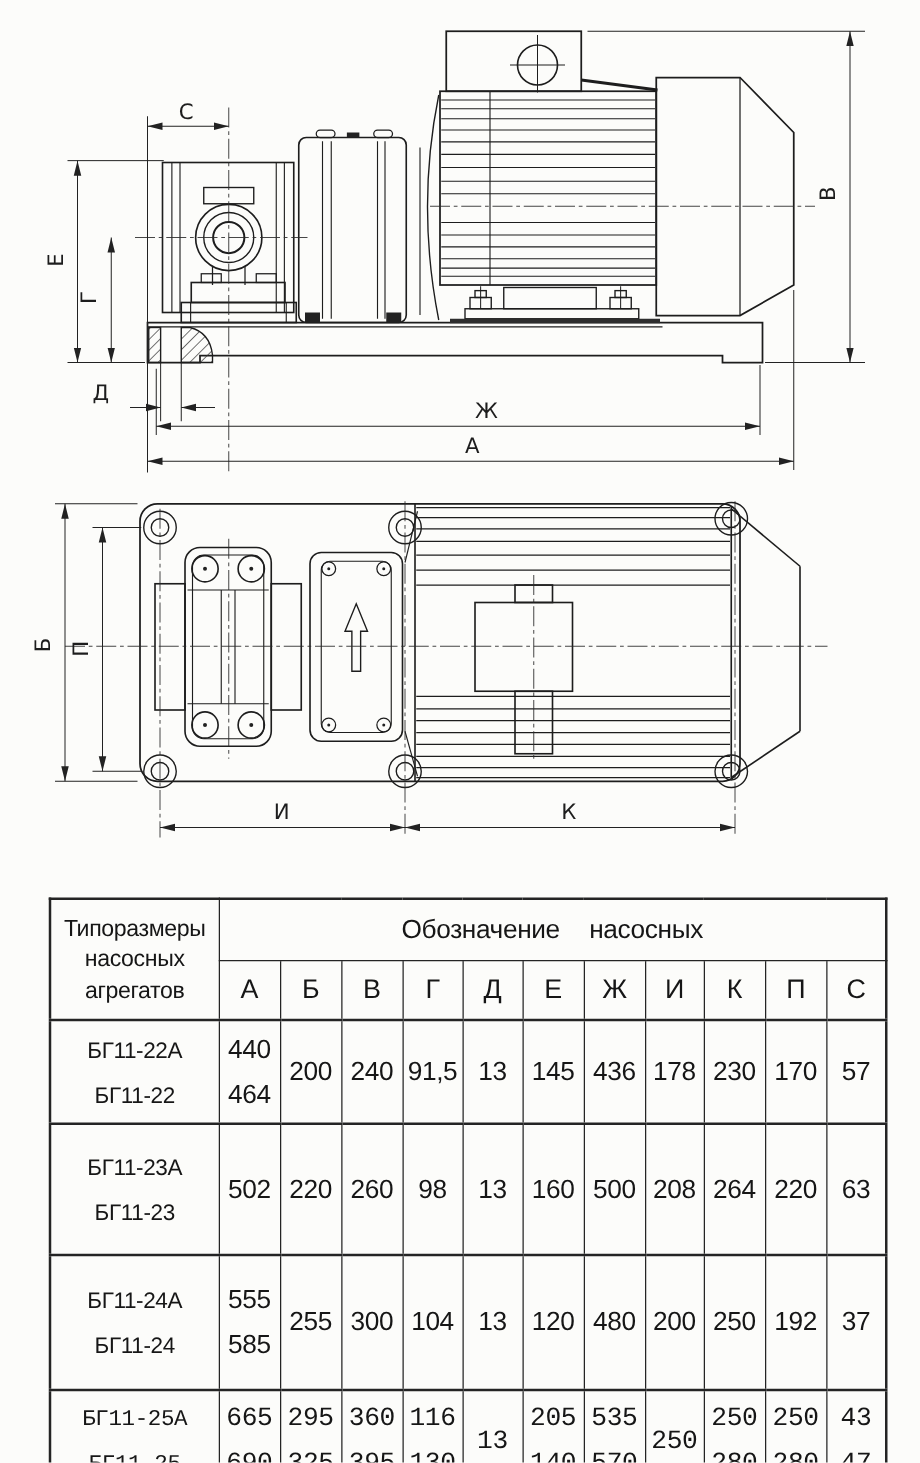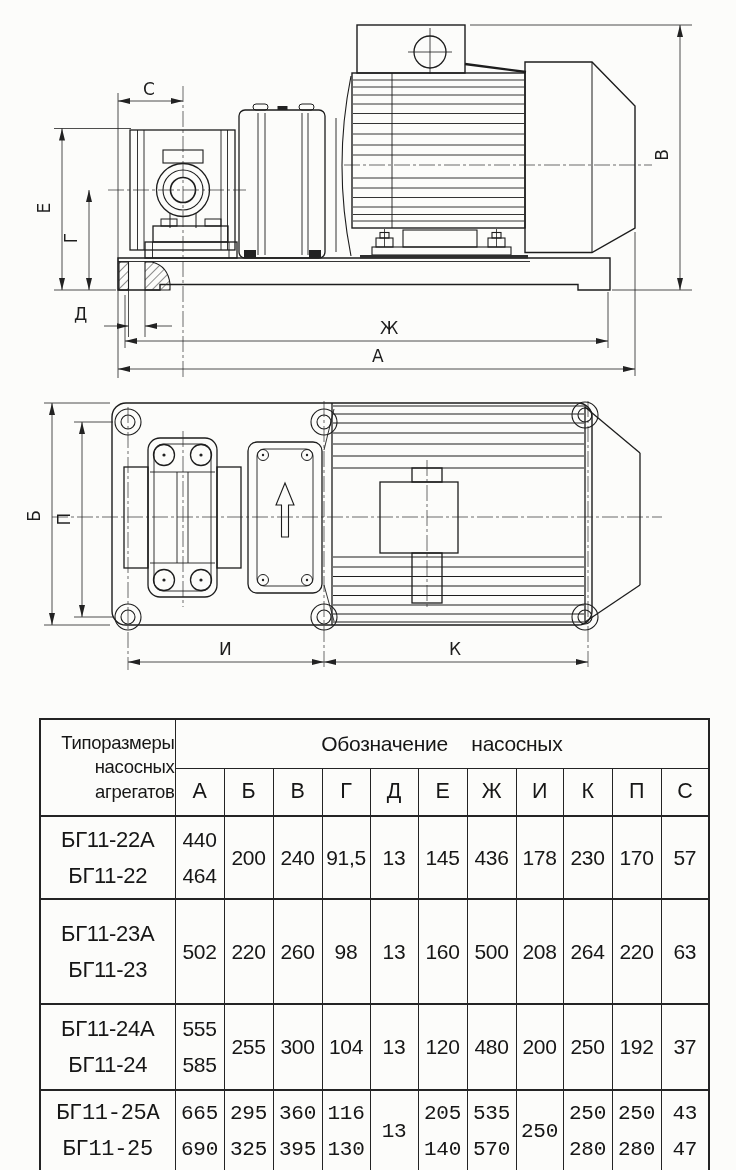--- a/index.html
+++ b/index.html
@@ -30,32 +30,32 @@
     text-align:center;vertical-align:middle;
     white-space:pre-line;
     padding:0;
     font-size:21px;
     color:#161616;
     letter-spacing:-0.3px;
   }
   .dim-table{border:2.4px solid #242424;}
   .dim-table tr.g td{border-top:2.3px solid #242424;}
   td.corner{
-    font-size:18.5px;line-height:1.32;text-align:right;
+    font-size:18.5px;line-height:1.32;
   }
   td.ghead{
     font-size:21px;word-spacing:18px;
   }
   td.letter{font-size:21.5px;}
-  td.models{font-size:22px;}
+  td.models{font-size:18px;}
   tr.hr1{height:49px;}
   tr.hr2{height:48px;}
   tr.r1{height:83px;}
   tr.r2{height:105px;}
-  tr.r3{height:86px;}
+  tr.r3{height:108px;}
   tr.r4{height:84px;font-family:Liberation Mono, monospace;}
   tr.g td{line-height:36px;}
 </style>
 </head>
 <body>
 
 <svg id="side-view" width="736" height="395" viewBox="0 0 736 395">
   <defs>
     <marker id="ae1" orient="auto" markerUnits="userSpaceOnUse" markerWidth="14" markerHeight="9" refX="12" refY="4">
       <path d="M0,1 L12,4 L0,7 Z" fill="#222"></path>

